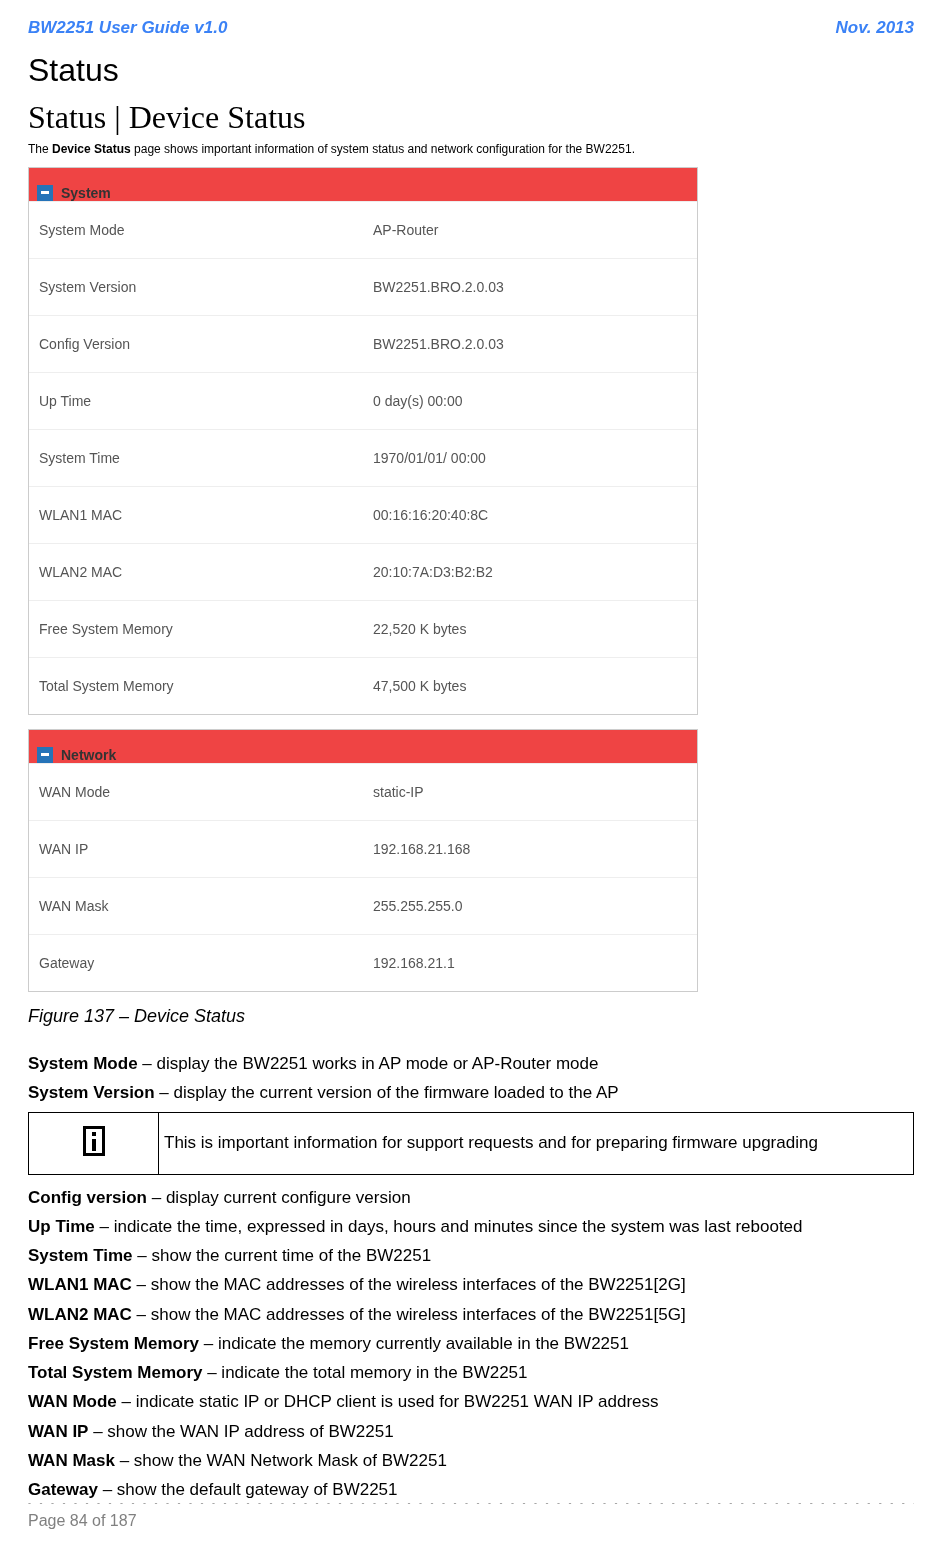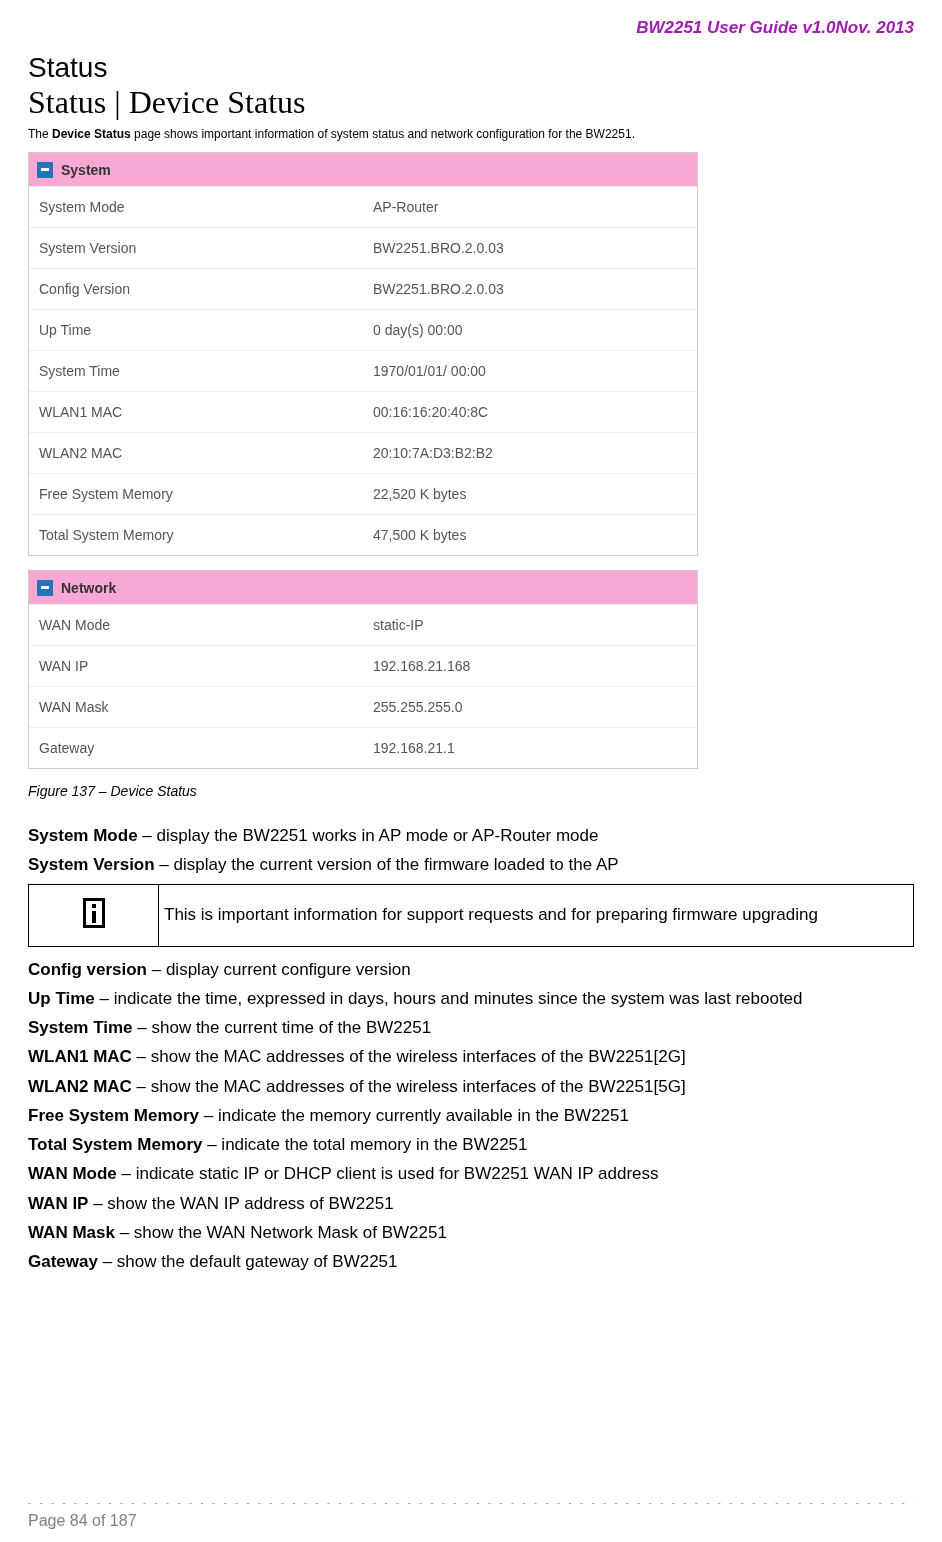--- a/index.html
+++ b/index.html
@@ -7,53 +7,54 @@
     width: 942px;
     height: 1542px;
     background: #fff;
     font-family: Arial, Helvetica, sans-serif;
     color: #000;
     position: relative;
     padding: 18px 28px 18px 28px;
   }
   .header-row {
     display: flex;
-    justify-content: flex-end;
-    color: #a21caf;
+    justify-content: space-between;
+    color: #3b82f6;
     font-style: italic;
     font-size: 17px;
     font-weight: bold;
     margin-bottom: 14px;
   }
   h1.status {
-    font-size: 28px;
+    font-size: 32px;
     font-weight: normal;
+    margin-bottom: 10px;
   }
   h2.subhead {
     font-size: 32px;
     font-weight: normal;
     margin-bottom: 6px;
     font-family: Liberation Serif, serif;
   }
   .intro {
     font-size: 12px;
     margin-bottom: 10px;
     line-height: 1.25;
   }
   .intro b { font-weight: bold; }
   .panel {
     border: 1px solid #ccc;
     width: 670px;
     margin-bottom: 14px;
   }
   .panel-hdr {
-    background: #f9a8d4;
+    background: #ef4444;
     height: 34px;
     display: flex;
-    align-items: center;
+    align-items: flex-end;
     border-bottom: 1px solid #eee;
     padding-left: 8px;
   }
   .icon-box {
     width: 16px;
     height: 16px;
     background: #2573b8;
     position: relative;
     margin-right: 8px;
   }
@@ -74,24 +75,24 @@
   .panel-row {
     display: flex;
     border-bottom: 1px solid #eee;
     font-size: 14px;
     color: #555;
     min-height: 34px;
     align-items: center;
   }
   .panel-row:last-child { border-bottom: none; }
   .panel-row .k { width: 50%; padding: 8px 10px; }
-  .panel-row .v { width: 50%; padding: 12px 10px; }
+  .panel-row .v { width: 50%; padding: 20px 10px; }
   .fig-cap {
     font-style: italic;
-    font-size: 14px;
+    font-size: 18px;
     margin-top: 6px;
     margin-bottom: 26px;
   }
   .para {
     font-size: 17px;
     margin-bottom: 8px;
     line-height: 1.25;
   }
   .para b { font-weight: bold; }
   table.info {

